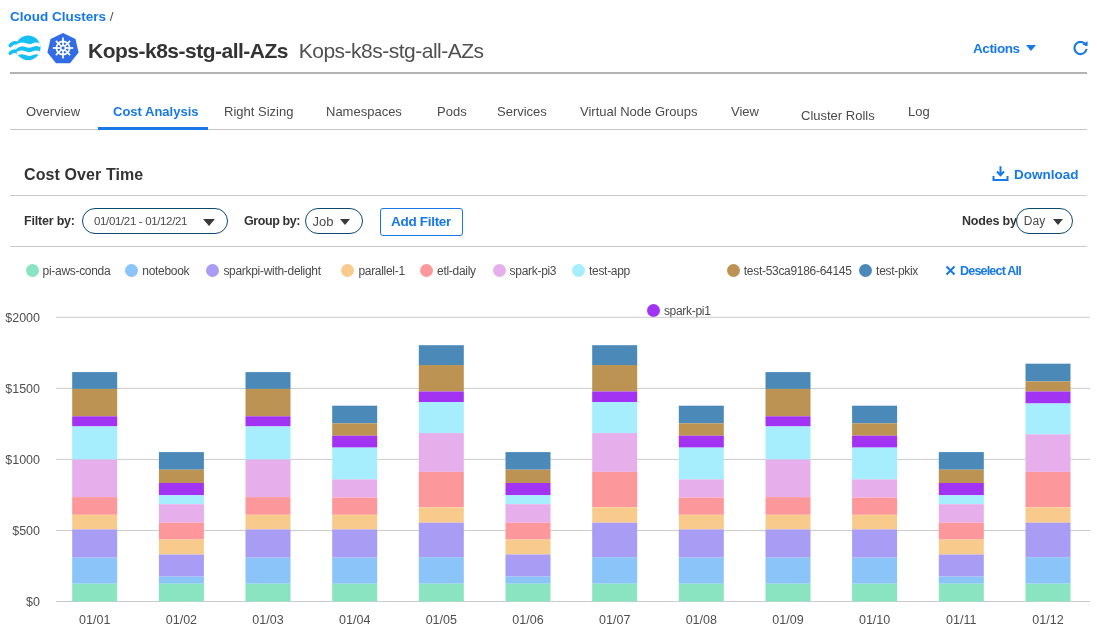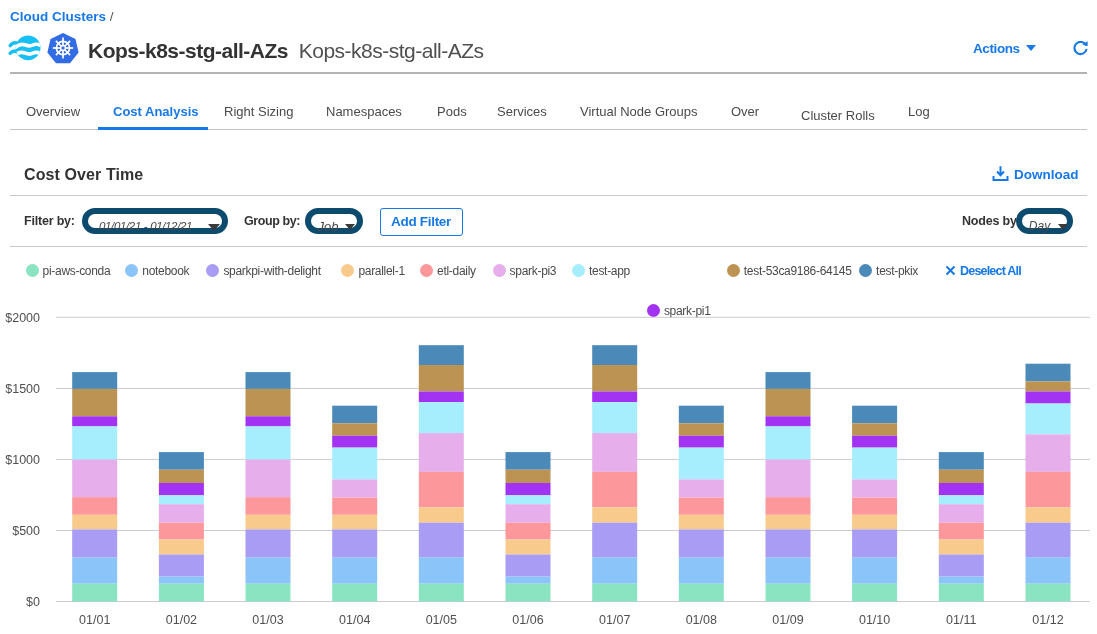--- a/index.html
+++ b/index.html
@@ -1,20 +1,20 @@
 <!DOCTYPE html>
 <html><head>
 <meta charset="utf-8">
 <style>
 * { margin:0; padding:0; box-sizing:border-box; }
 body { font-family:"Liberation Sans",sans-serif; background:#ffffff; width:1097px; height:634px; position:relative; overflow:hidden; }
 .abs { position:absolute; }
 .hr { position:absolute; left:10px; width:1077px; background:#c9c9c9; height:1px; }
 .tab { color:#4a4a4a; font-size:13px; white-space:nowrap; }
-.seldd { position:absolute; border:6px solid #0c4a6e; border-radius:13px; background:#fff; font-size:13px; color:#4a4a4a; white-space:nowrap;font-style:italic; }
+.seldd { position:absolute; border:1px solid #0c4a6e; border-radius:13px; background:#fff; font-size:13px; color:#4a4a4a; white-space:nowrap; }
 .lbl { font-weight:bold; font-size:12.5px; letter-spacing:-0.2px; color:#333; }
 .caret { width:0; height:0; border-left:6px solid transparent; border-right:6px solid transparent; border-top:6.5px solid #3a3a3a; border-bottom:0 solid transparent; }
 .ldot { width:13px; height:13px; border-radius:50%; display:inline-block; flex:none; }
 .litem { position:absolute; top:264px; display:flex; align-items:center; font-size:12px; letter-spacing:-0.3px; color:#4a4a4a; white-space:nowrap; height:13px; }
 .litem .ldot { margin-right:4px; }
 .ax { font-size:12.5px; fill:#4f4f4f; font-family:"Liberation Sans",sans-serif; }
 </style>
 </head>
 <body>
 
@@ -62,21 +62,21 @@
 
 <div class="hr" style="top:72px; background:#b3b3b3; height:1.5px;"></div>
 
 <div class="abs tab" style="left:26px; top:104px;">Overview</div>
 <div class="abs tab" style="left:113px; top:104px; color:#1778e8; font-weight:bold;">Cost Analysis</div>
 <div class="abs tab" style="left:224px; top:104px;">Right Sizing</div>
 <div class="abs tab" style="left:326px; top:104px;">Namespaces</div>
 <div class="abs tab" style="left:437px; top:104px;">Pods</div>
 <div class="abs tab" style="left:497px; top:104px;">Services</div>
 <div class="abs tab" style="left:580px; top:104px;">Virtual Node Groups</div>
-<div class="abs tab" style="left:731px; top:104px;">Over</div>
+<div class="abs tab" style="left:731px; top:104px;">View</div>
 <div class="abs tab" style="left:801px; top:108px;">Cluster Rolls</div>
 <div class="abs tab" style="left:908px; top:104px;">Log</div>
 <div class="hr" style="top:128.6px; background:#c4c4c4;"></div>
 <div class="abs" style="left:98px; top:127.3px; width:110px; height:3px; background:#1778e8;"></div>
 
 <div class="abs" style="left:24px; top:166px; font-size:16px; letter-spacing:0.1px; font-weight:bold; color:#333;">Cost Over Time</div>
 <svg class="abs" style="left:992px; top:165px;" width="17" height="17" viewBox="0 0 17 17">
   <path d="M8.5 1.2 V9.5 M5 6.5 L8.5 10.2 L12 6.5" fill="none" stroke="#1778e8" stroke-width="2"></path>
   <path d="M1.5 11 V15 H15.5 V11" fill="none" stroke="#1778e8" stroke-width="2"></path>
 </svg>

